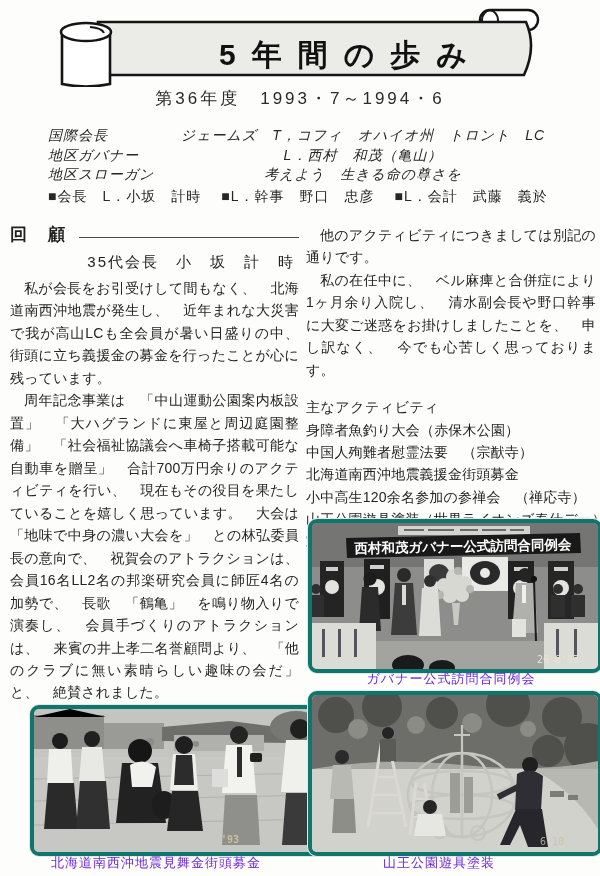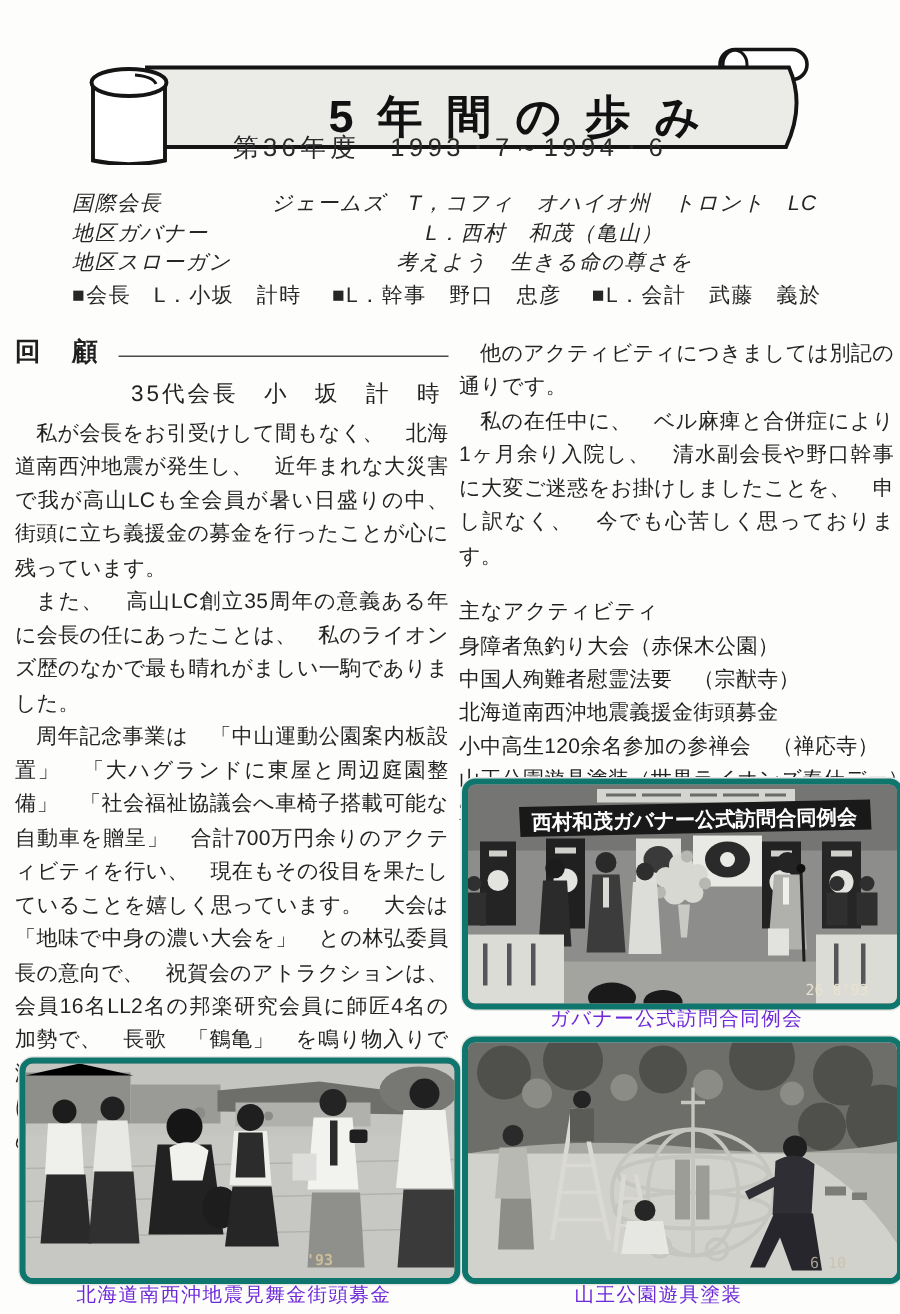--- a/index.html
+++ b/index.html
@@ -2,21 +2,21 @@
 <html lang="ja"><head>
 <meta charset="utf-8">
 <style>
   html,body{margin:0;padding:0;background:#ffffff;}
   .page{
     position:relative;width:600px;height:876px;overflow:hidden;
     background:#fdfdfc;color:#1f1f1f;
     font-family:"Liberation Sans","DejaVu Sans",sans-serif;
   }
   
-  .banner{position:absolute;left:56px;top:30px;width:490px;height:80px;}
+  .banner{position:absolute;left:56px;top:7px;width:490px;height:80px;}
   .banner svg{display:block;}
   .banner-title{
     position:absolute;left:96px;top:28px;width:382px;
     text-align:center;font-size:30px;font-weight:bold;color:#111;
     letter-spacing:16px;text-indent:16px;white-space:nowrap;
   }
   .term{
     position:absolute;left:0;right:0;top:87px;text-align:center;
     font-size:17px;letter-spacing:3px;color:#2a2a2a;font-weight:500;
   }
@@ -101,21 +101,20 @@
     </div>
   </div>
 
   <div class="col-left">
     <div class="recall-header">
       <span class="recall-title">回　顧</span>
       <span class="recall-rule"></span>
     </div>
     <div class="author">35代会長　小　坂　計　時</div>
     <p class="body-par">私が会長をお引受けして間もなく、　北海道南西沖地震が発生し、　近年まれな大災害で我が高山LCも全会員が暑い日盛りの中、　街頭に立ち義援金の募金を行ったことが心に残っています。</p>
-    <p class="body-par">また、　高山LC創立35周年の意義ある年に会長の任にあったことは、　私のライオンズ歴のなかで最も晴れがましい一駒でありました。</p>
     <p class="body-par">周年記念事業は　「中山運動公園案内板設置」　「大ハグランドに東屋と周辺庭園整備」　「社会福祉協議会へ車椅子搭載可能な自動車を贈呈」　合計700万円余りのアクティビティを行い、　現在もその役目を果たしていることを嬉しく思っています。　大会は　「地味で中身の濃い大会を」　との林弘委員長の意向で、　祝賀会のアトラクションは、　会員16名LL2名の邦楽研究会員に師匠4名の加勢で、　長歌　「鶴亀」　を鳴り物入りで演奏し、　会員手づくりのアトラクションは、　来賓の井上孝二名誉顧問より、　「他のクラブに無い素晴らしい趣味の会だ」　と、　絶賛されました。</p>
   </div>
 
   <div class="col-right">
     <p class="body-par">他のアクティビティにつきましては別記の通りです。</p>
     <p class="body-par">私の在任中に、　ベル麻痺と合併症により1ヶ月余り入院し、　清水副会長や野口幹事に大変ご迷惑をお掛けしましたことを、　申し訳なく、　今でも心苦しく思っております。</p>
     <div class="act-heading">主なアクティビティ</div>
     <div class="act-item">身障者魚釣り大会（赤保木公園）</div>
     <div class="act-item">中国人殉難者慰霊法要　（宗猷寺）</div>
     <div class="act-item">北海道南西沖地震義援金街頭募金</div>
@@ -240,21 +239,21 @@
 
       <g fill="#1a1a1a">
           <ellipse cx="96" cy="142" rx="16" ry="10"></ellipse>
           <ellipse cx="130" cy="145" rx="13" ry="8"></ellipse>
         </g>
       <text class="stamp" x="246" y="140" text-anchor="middle" font-size="10" fill="#e9e2cf">26 8'93</text>
     </svg>
   </div>
   <div class="photo-caption" style="left:308px;top:670px;width:286px;">ガバナー公式訪問合同例会</div>
 
-  <div class="photo" style="left:13px;top:705px;width:286px;height:143px;font-weight:bold;">
+  <div class="photo" style="left:30px;top:705px;width:286px;height:143px;font-weight:bold;">
     <svg width="286" height="143" viewBox="0 0 286 143">
       <rect width="286" height="143" fill="#c4c4c1"></rect>
 
       <g>
         <rect x="0" y="6" width="70" height="34" fill="#8e8e8b"></rect>
           <path d="M0 8 L36 0 L72 8 Z" fill="#55555
 
 2"></path>
         <rect x="70" y="14" width="60" height="26" fill="#9a9a97"></rect>
         <path d="M128 18 L196 12 L258 20 L258 34 L128 32 Z" fill="#6e6e6b"></path>

